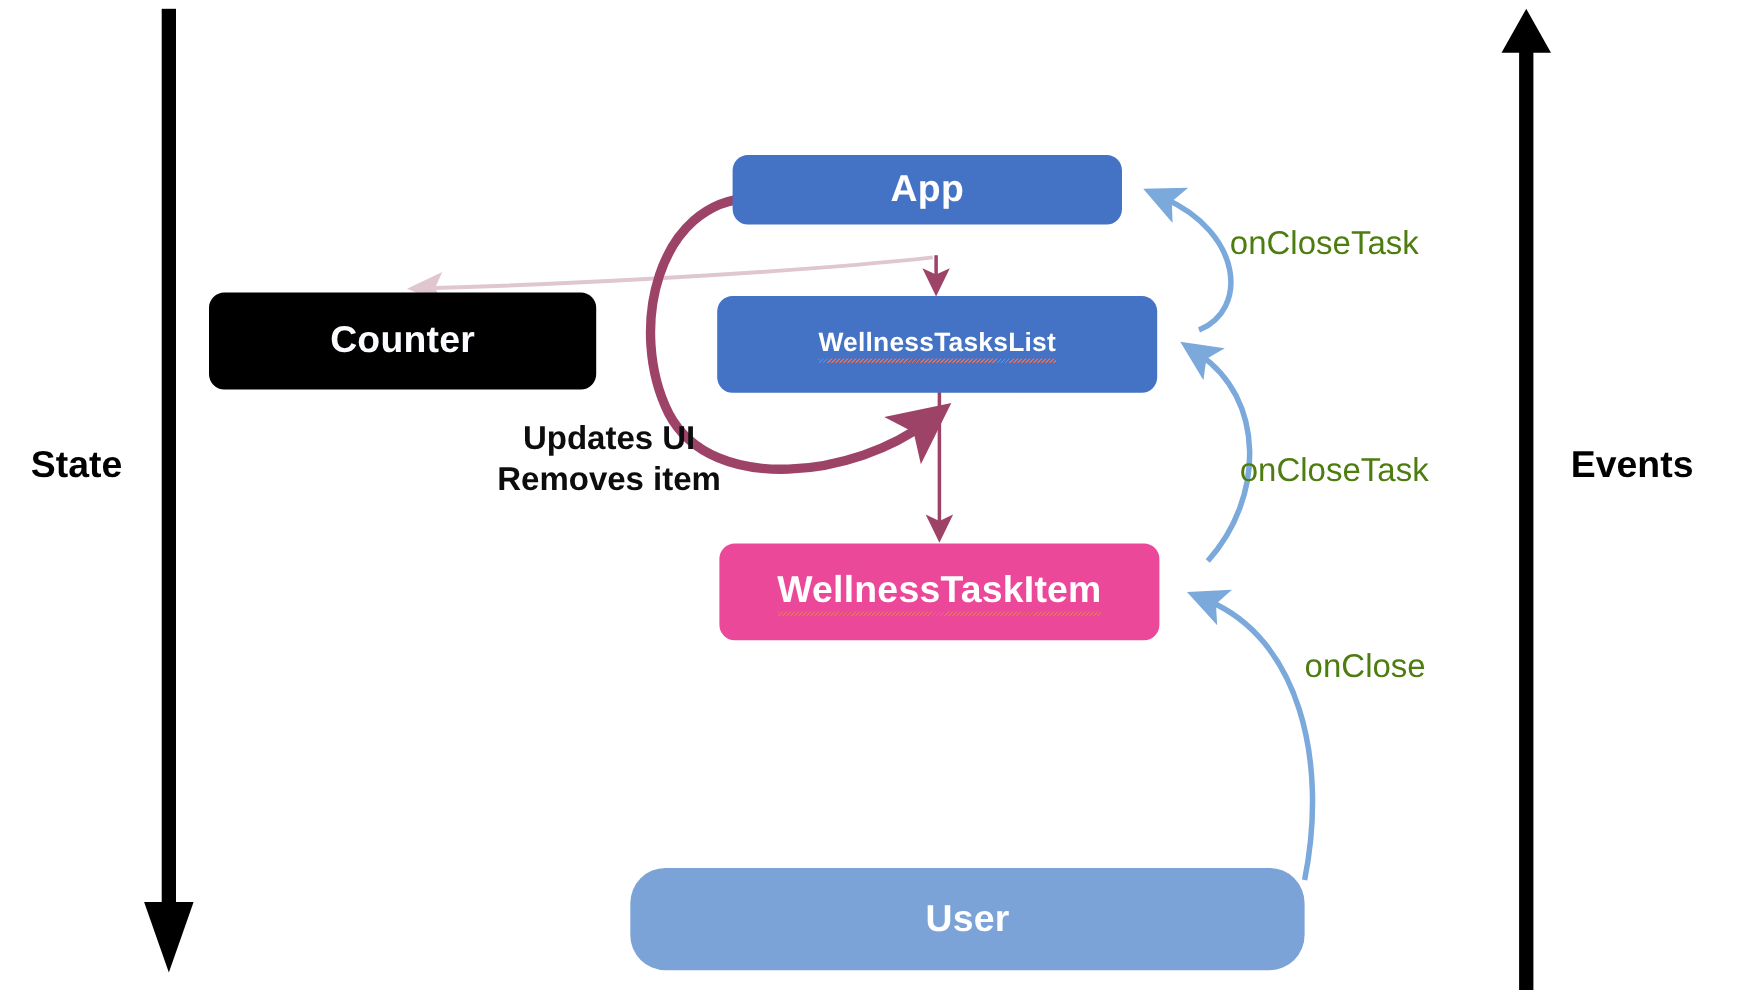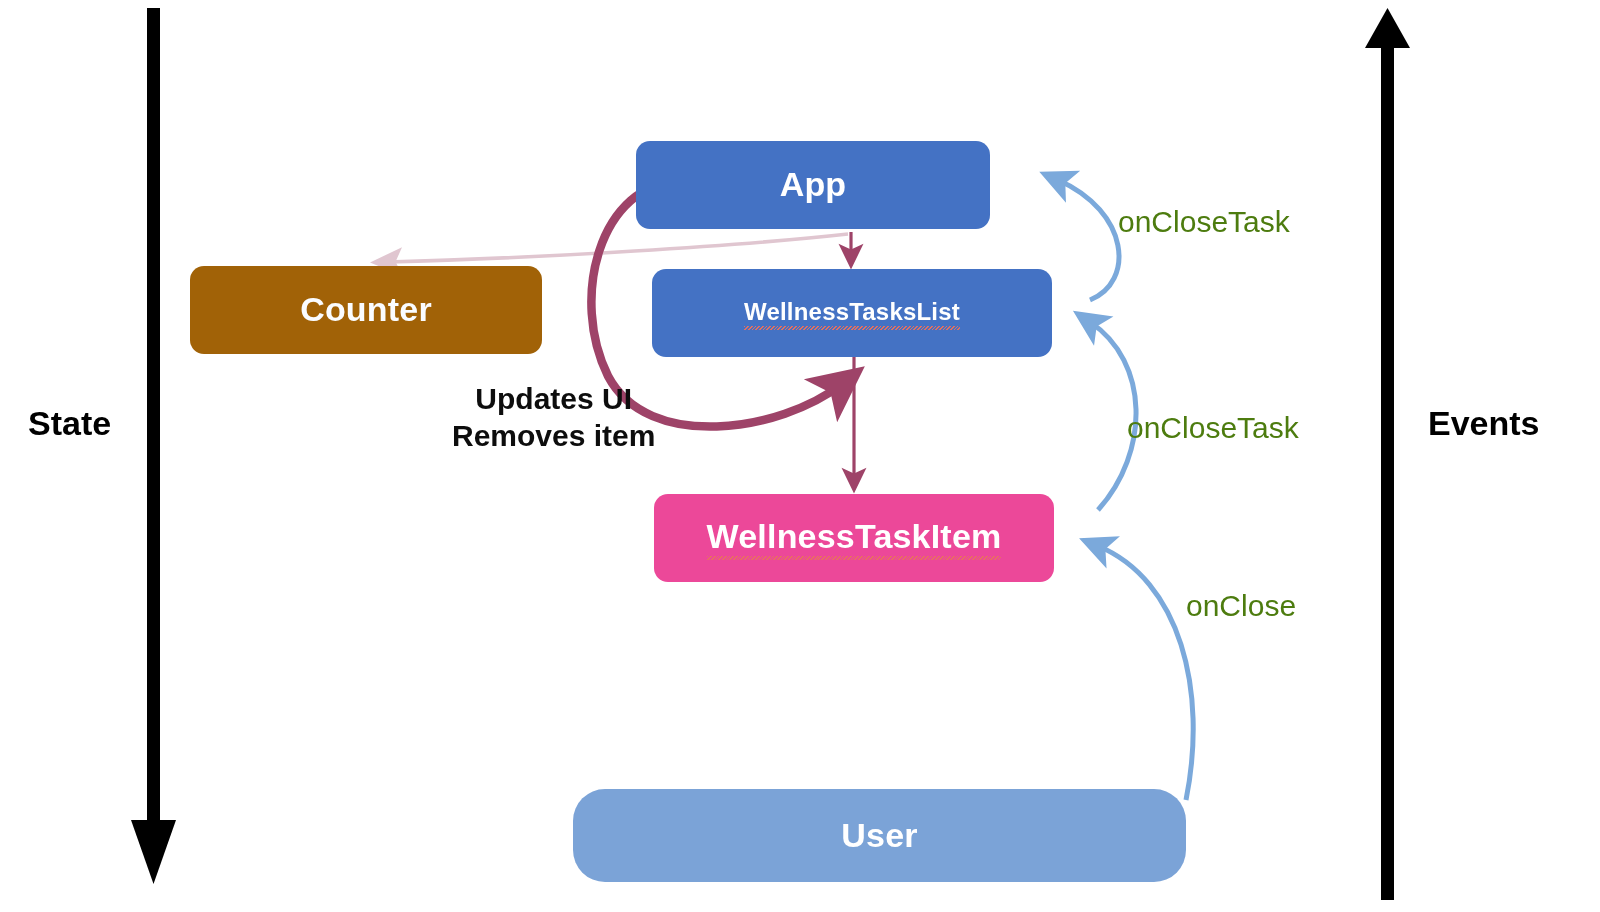--- a/index.html
+++ b/index.html
@@ -43,21 +43,21 @@
   .node-list {
     background: #4472C4;
   }
   .node-item {
     background: #ec4899;
   }
   .node-user {
     background: #7BA3D7;
   }
   .node-counter {
-    background: #a16207;
+    background: #000000;
     color: #FAFCFF;
   }
   .node-label {
     position: relative;
     display: inline-block;
     line-height: 1.05;
   }
   
   .spell {
     position: relative;
@@ -158,21 +158,21 @@
 
     <g>
       <path d="M 1186 800 C 1208 690, 1180 580, 1098 546" stroke="#7BA9DB" stroke-width="5" fill="none" marker-end="url(#mk-event)"></path>
     </g>
   </svg>
 
   <div class="node-box node-counter" style="left:190px; top:266px; width:352px; height:88px; font-size:34px;">
     <span class="node-label">Counter</span>
   </div>
 
-  <div class="node-box node-app" style="left:636px; top:141px; width:354px; height:88px; font-size:34px;">
+  <div class="node-box node-app" style="left:666px; top:141px; width:354px; height:63px; font-size:34px;">
     <span class="node-label">App</span>
   </div>
 
   <div class="node-box node-list" style="left:652px; top:269px; width:400px; height:88px; font-size:24px;">
     <span class="node-label spell">WellnessTasksList</span>
   </div>
 
   <div class="node-box node-item" style="left:654px; top:494px; width:400px; height:88px; font-size:34px;">
     <span class="node-label spell">WellnessTaskItem</span>
   </div>

